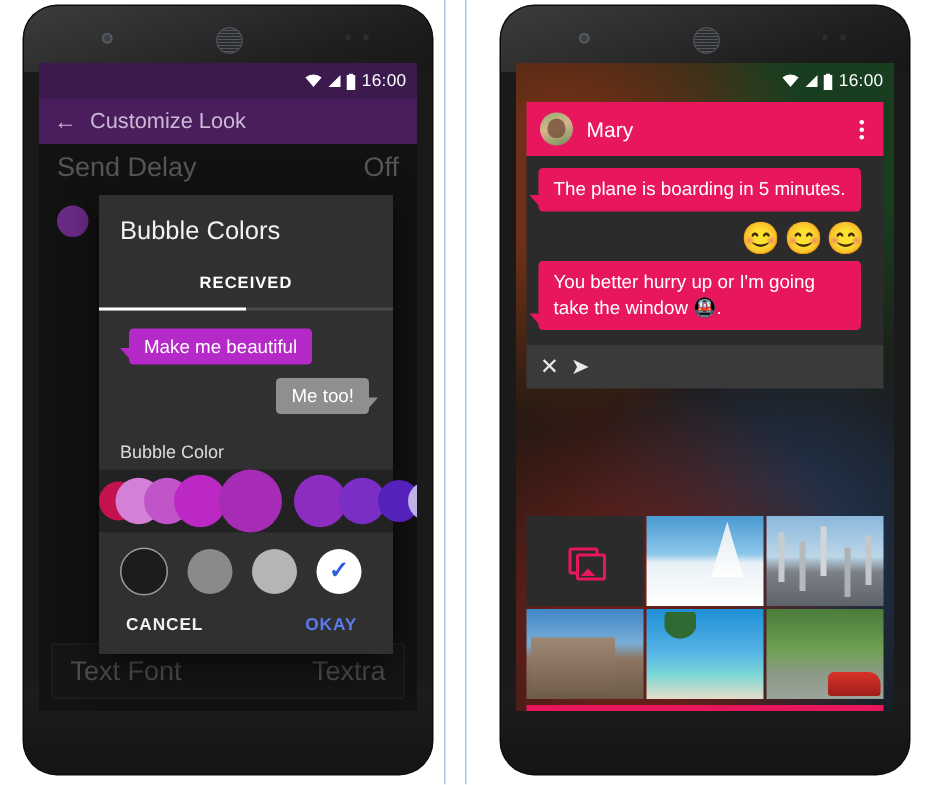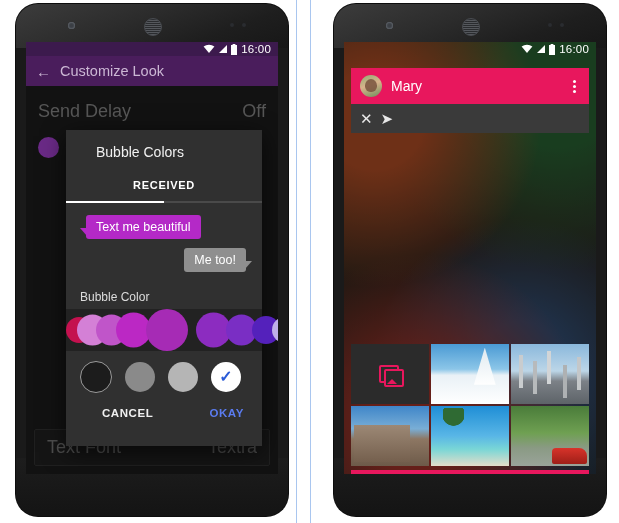--- a/index.html
+++ b/index.html
@@ -26,21 +26,21 @@
   .cam-dot{position:absolute;width:7px;height:7px;border-radius:50%;
         background:#3b3f45;box-shadow:inset 0 0 2px #8d939c;}
   .speaker{position:absolute;width:16px;height:16px;border-radius:50%;
         background:repeating-linear-gradient(0deg,#55585d 0 1px,#2a2c2f 1px 2px);
         border:1px solid #4a4d52;}
   .sensor{position:absolute;width:4px;height:4px;border-radius:50%;background:#2a2c30;}
 
   .screen{position:absolute;overflow:hidden;background:#000;}
 
   
-  .statusbar{height:14px;display:flex;align-items:center;justify-content:flex-end;
+  .statusbar{height:24px;display:flex;align-items:center;justify-content:flex-end;
       gap:4px;padding-right:7px;color:#fff;font-size:11px;}
   .sb-icons{display:flex;align-items:center;gap:3px;}
   .sb-time{font-size:11.5px;letter-spacing:.2px;}
 
   
   #left-screen{background:#121212;}
   .appbar{height:30px;background:#4a1d5c;display:flex;align-items:center;
       gap:9px;padding:0 10px;color:#cbb7d4;font-size:14.5px;}
   .back-arrow{font-size:15px;line-height:1;}
   .bg-list{position:absolute;left:0;right:0;top:52px;bottom:0;color:#565656;}
@@ -48,21 +48,21 @@
   .bg-chip-row{display:flex;gap:7px;padding:8px 12px;}
   .bg-chip{width:21px;height:21px;border-radius:50%;}
   .bottom-pane{position:absolute;left:8px;right:8px;bottom:8px;
        background:#151515;border:1px solid #202020;border-radius:2px;}
   .bottom-pane .bg-row{color:#4e4e4e;}
 
   
   .dialog{position:absolute;left:40px;right:16px;top:88px;
       background:#303030;box-shadow:0 6px 22px rgba(0,0,0,.65);
       color:#e8e8e8;}
-  .dlg-title{font-size:14px;padding:14px 14px 10px 30px;color:#f1f1f1;font-weight:400;}
+  .dlg-title{font-size:17px;padding:14px 14px 10px 14px;color:#f1f1f1;font-weight:400;}
   .dlg-tabs{display:flex;position:relative;flex-direction:column;}
   .dlg-tab{flex:1;text-align:center;font-size:11px;letter-spacing:.7px;
       padding:9px 0 10px;font-weight:bold;}
   .dlg-tab.active{color:#ffffff;}
   .dlg-tab.inactive{color:#9a9a9a;font-weight:bold;}
   .tab-underline-track{height:2px;background:#4a4a4a;display:flex;}
   .tab-underline{width:50%;height:2px;background:#ffffff;}
 
   .preview{padding:12px 12px 10px;}
   .bub{display:inline-block;padding:5px 10px;font-size:12.5px;color:#fff;
@@ -76,22 +76,22 @@
       border-width:8px 7px 0 0;border-style:solid;border-color:#8f8f8f transparent transparent transparent;}
 
   .sect-label{font-size:12px;color:#dcdcdc;padding:8px 14px 5px;}
   .swatch-strip{position:relative;height:42px;margin:0 0 6px 0;}
   .swatch{position:absolute;border-radius:50%;top:50%;transform:translateY(-50%);}
   .text-colors{display:flex;gap:13px;padding:4px 14px 0;align-items:center;}
   .tc{width:30px;height:30px;border-radius:50%;display:flex;align-items:center;
       justify-content:center;}
   .tc.outlined{border:1px solid #9a9a9a;}
   .check{color:#2b5bd7;font-size:16px;font-weight:bold;line-height:1;}
-  .dlg-actions{display:flex;justify-content:flex-end;gap:24px;
-      padding:14px 18px 27px;font-size:11.5px;font-weight:bold;letter-spacing:.6px;}
+  .dlg-actions{display:flex;gap:36px;
+      padding:14px 18px 13px;font-size:11.5px;font-weight:bold;letter-spacing:.6px;}
   .btn-cancel{color:#f0f0f0;}
   .btn-okay{color:#5b7cf0;margin-left:32px;}
 
   
   #right-screen{background:#1b1b1b;}
   .wallpaper{position:absolute;inset:0;
     background:
       radial-gradient(circle at 12% 18%, #c8582a 0 12%, transparent 40%),
       radial-gradient(circle at 85% 10%, #2f6f3a 0 14%, transparent 42%),
       radial-gradient(circle at 30% 88%, #b83a2e 0 12%, transparent 40%),
@@ -220,21 +220,21 @@
         <div class="dlg-title">Bubble Colors</div>
 
         <div class="dlg-tabs">
           <div class="dlg-tab active">RECEIVED</div>
         </div>
         <div class="tab-underline-track">
           <div class="tab-underline"></div>
         </div>
 
         <div class="preview">
-          <span class="bub recv">Text me beautiful</span>
+          <span class="bub recv">Make me beautiful</span>
           <div class="sent-row">
             <span class="bub sent">Me too!</span>
           </div>
         </div>
 
         <div class="sect-label">Bubble Color</div>
         <div class="swatch-strip" style="background:#222;">
           <span class="swatch" style="left:0px;width:26px;height:26px;background:#c4114f;"></span>
           <span class="swatch" style="left:11px;width:31px;height:31px;background:#d480d6;"></span>
           <span class="swatch" style="left:30px;width:31px;height:31px;background:#c055c9;"></span>
@@ -297,20 +297,25 @@
         <div class="conv-head">
           <span class="avatar"></span>
           <span class="conv-name">Mary</span>
           <span class="kebab">
               <i></i>
               <i></i>
               <i></i>
             </span>
         </div>
 
+        <div class="msg-area">
+          <span class="rbub">The plane is boarding in 5 minutes.</span>
+          <div class="emoji-row">😊😊😊</div>
+          <span class="rbub">You better hurry up or I'm going take the window 🚇.</span>
+        </div>
 
         <div class="qr">
           <span class="qr-x">✕</span>
           <span class="qr-send">➤</span>
         </div>
       </div>
 
       <div class="grid" style="z-index:3;">
         <div class="cell gallery">
           <span class="gal-icon">

